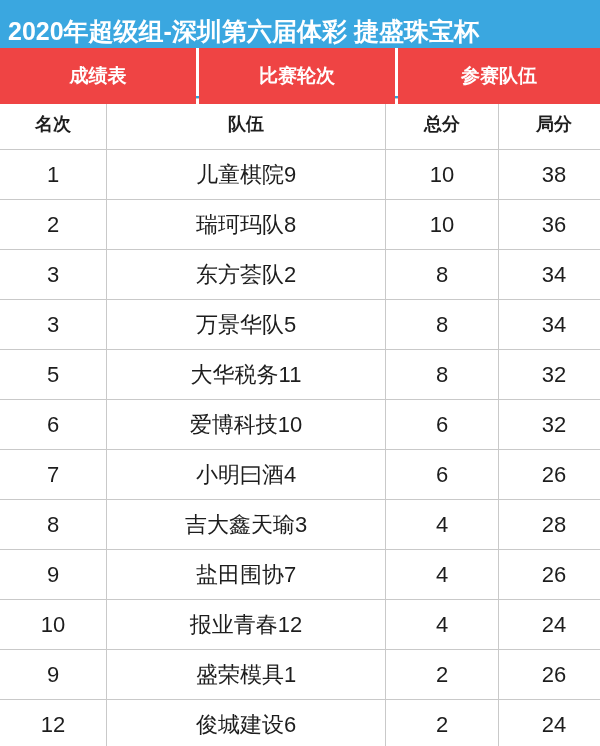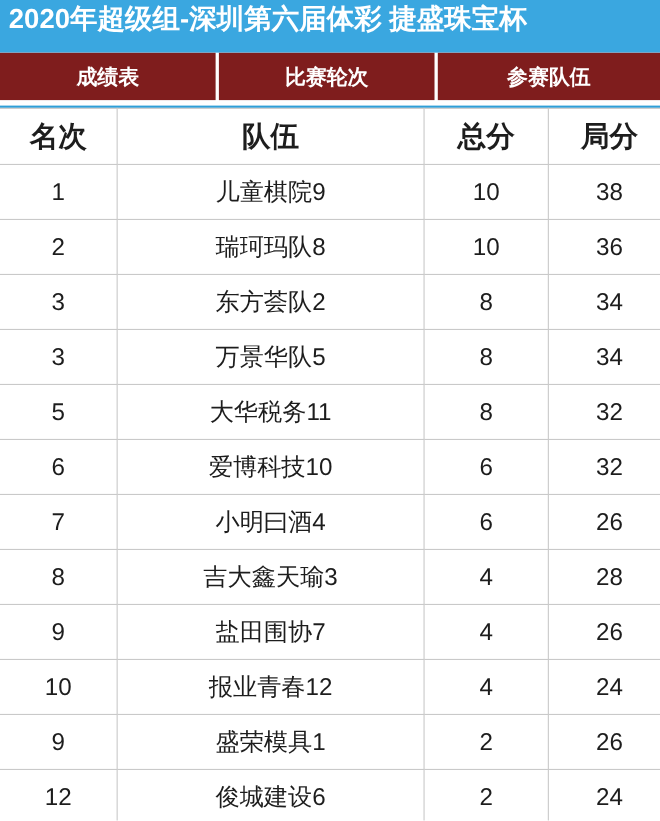--- a/index.html
+++ b/index.html
@@ -17,70 +17,70 @@
     position: relative;
     width: 600px;
     height: 746px;
     background: #ffffff;
   }
   
   .title-bar {
     height: 48px;
     background: #3aa7e0;
     display: flex;
-    align-items: flex-start;
+    align-items: flex-end;
     overflow: hidden;
     white-space: nowrap;
   }
   .title-text {
     color: #ffffff;
     font-size: 25px;
     font-weight: bold;
     letter-spacing: 0px;
     padding-left: 8px;
     white-space: nowrap;
   }
   
   .tabs {
     display: flex;
     height: 48px;
     background: #ffffff;
     border-bottom: 2px solid #2f9fd8;
   }
   .tab {
-    background: #7f1d1d;
+    background: #ef4444;
     color: #ffffff;
     font-size: 19px;
     font-weight: bold;
     display: flex;
     align-items: center;
     justify-content: center;
     margin-right: 3px;
     margin-top: 0px;
-    height: 43px;
+    height: 56px;
   }
   .tab:nth-child(1) { width: 196px; }
   .tab:nth-child(2) { width: 196px; }
   .tab:nth-child(3) { width: 202px; margin-right: 0; }
   
   table.standings {
     width: 600px;
     border-collapse: collapse;
     table-layout: fixed;
   }
   table.standings th,
   table.standings td {
     border: 1px solid #c9c9c9;
     text-align: center;
     color: #1d1d1d;
     background: #ffffff;
   }
   table.standings th {
     height: 48px;
-    font-size: 26px;
+    font-size: 18px;
     font-weight: bold;
   }
   table.standings td {
     height: 47px;
     font-size: 22px;
     font-weight: normal;
   }
   .col-rank  { width: 104px; }
   .col-team  { width: 276px; }
   .col-total { width: 110px; }

